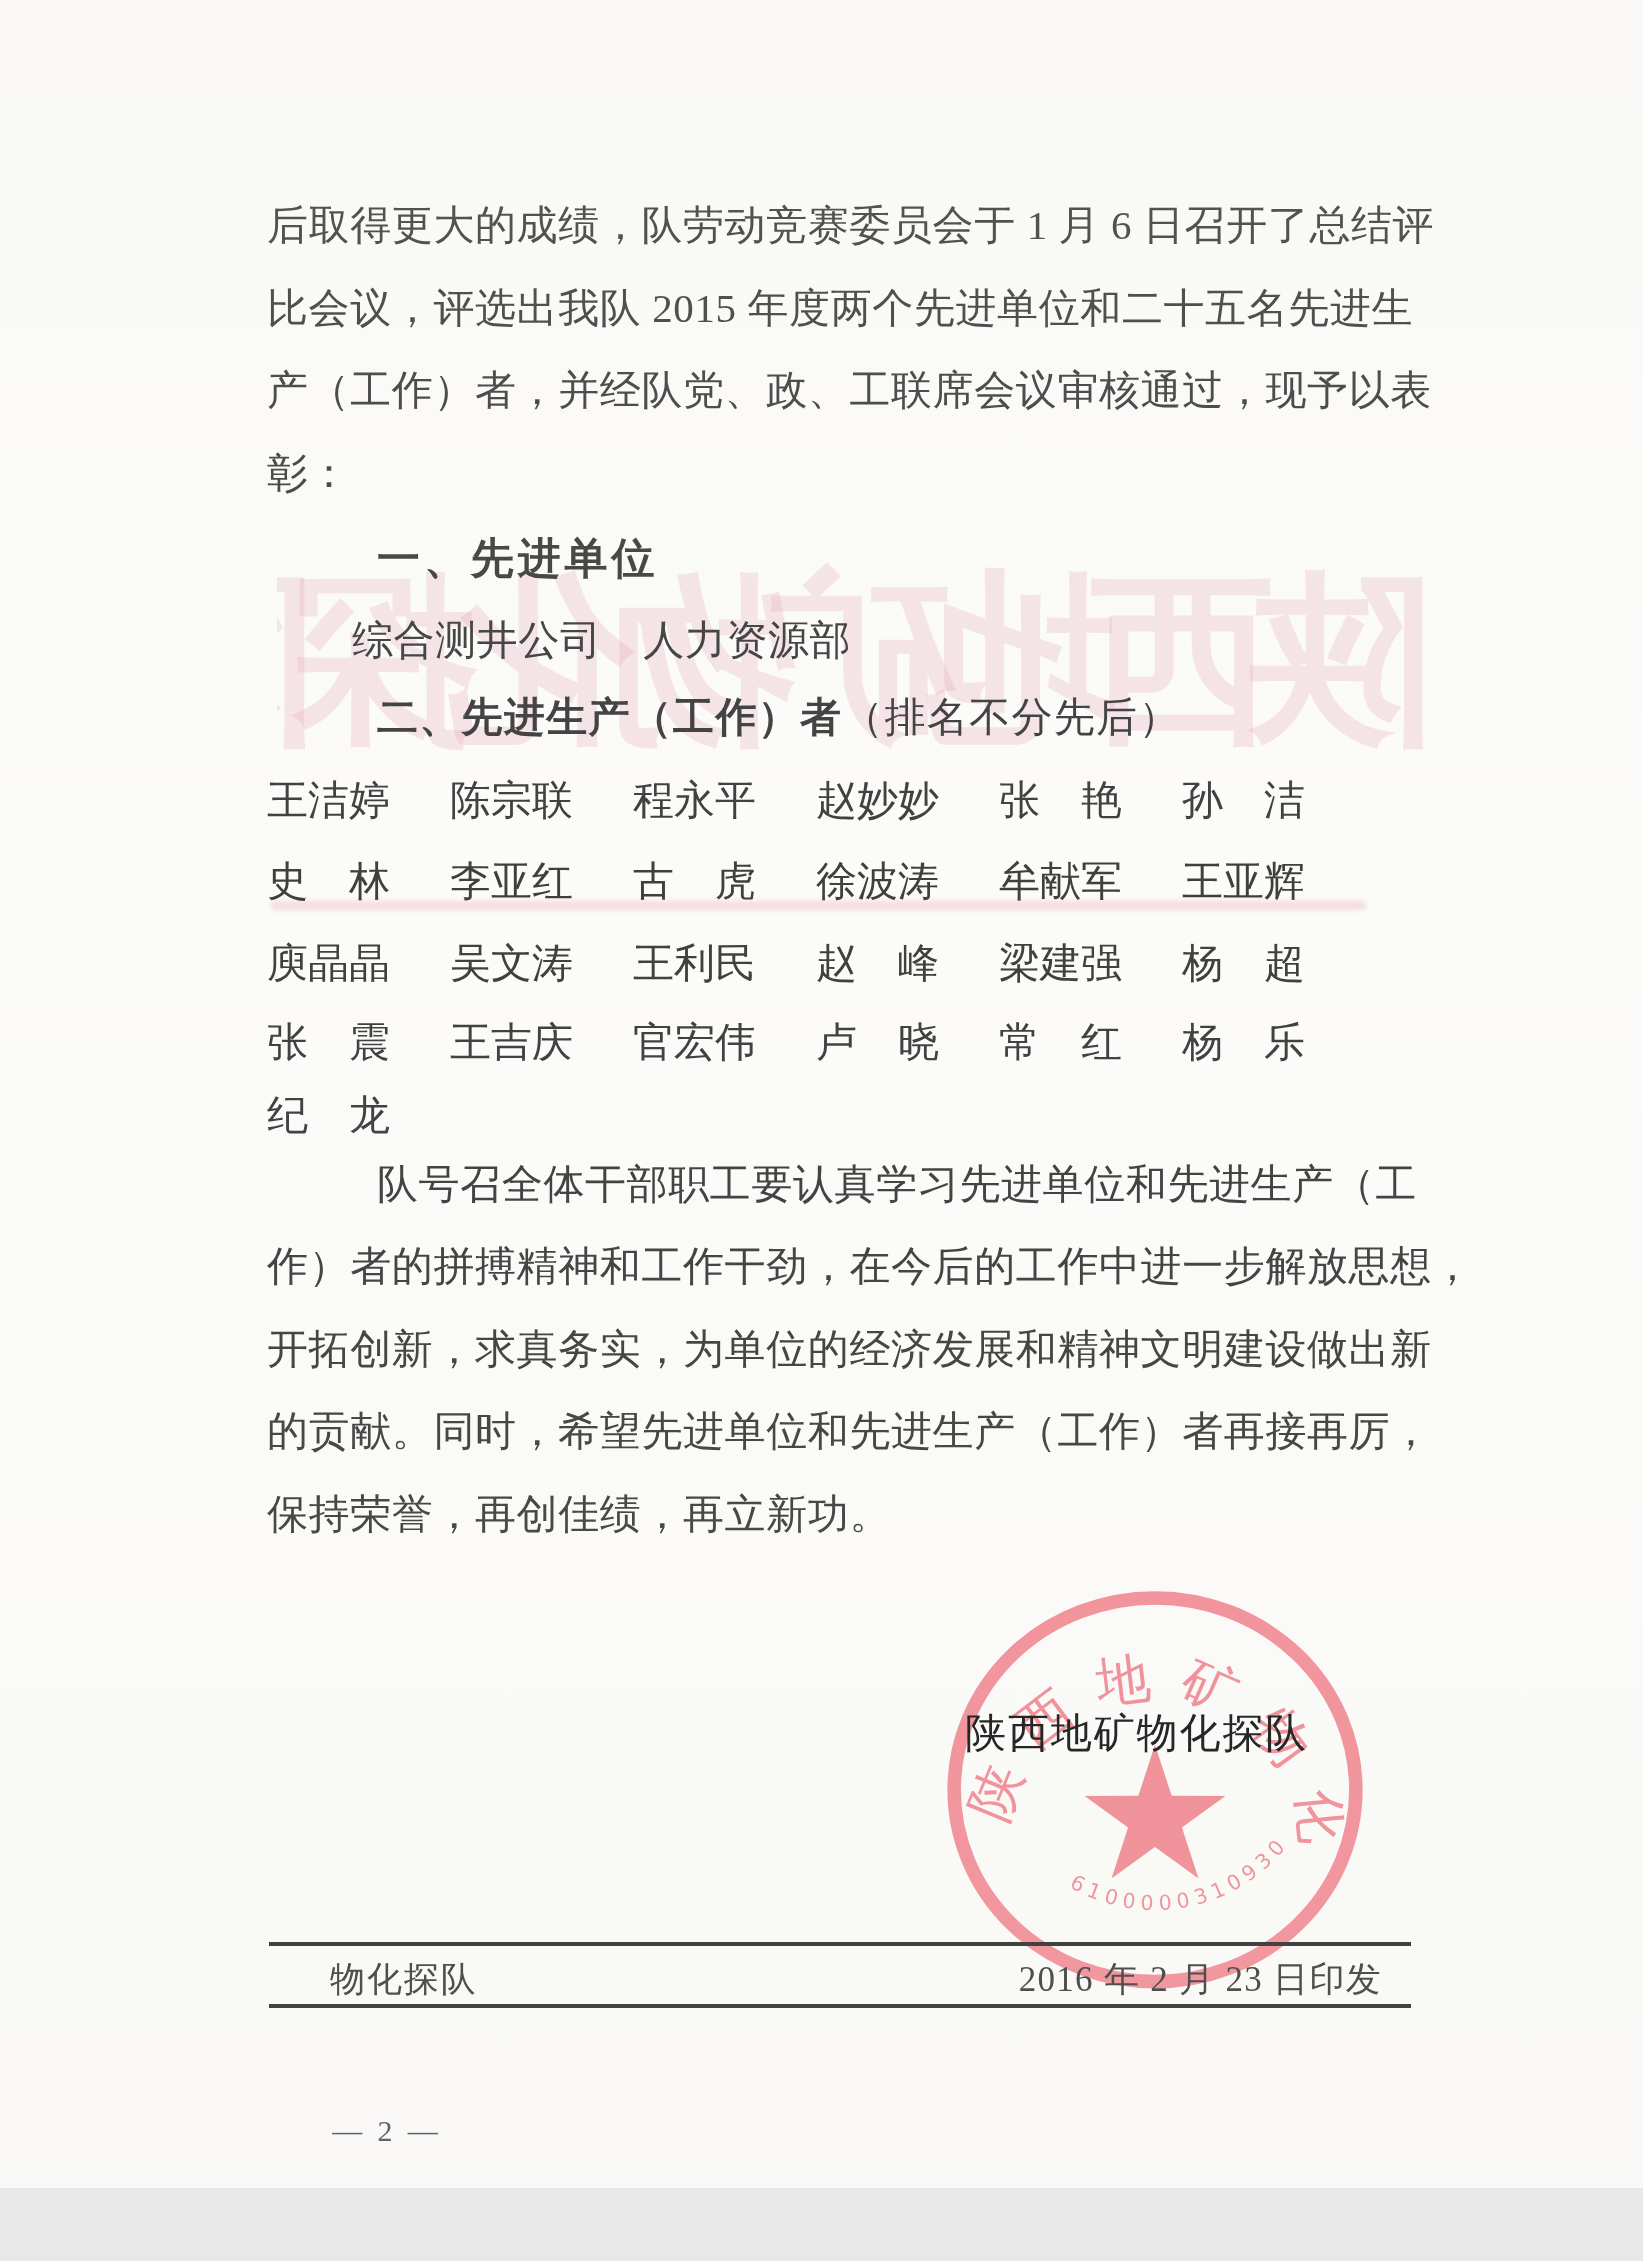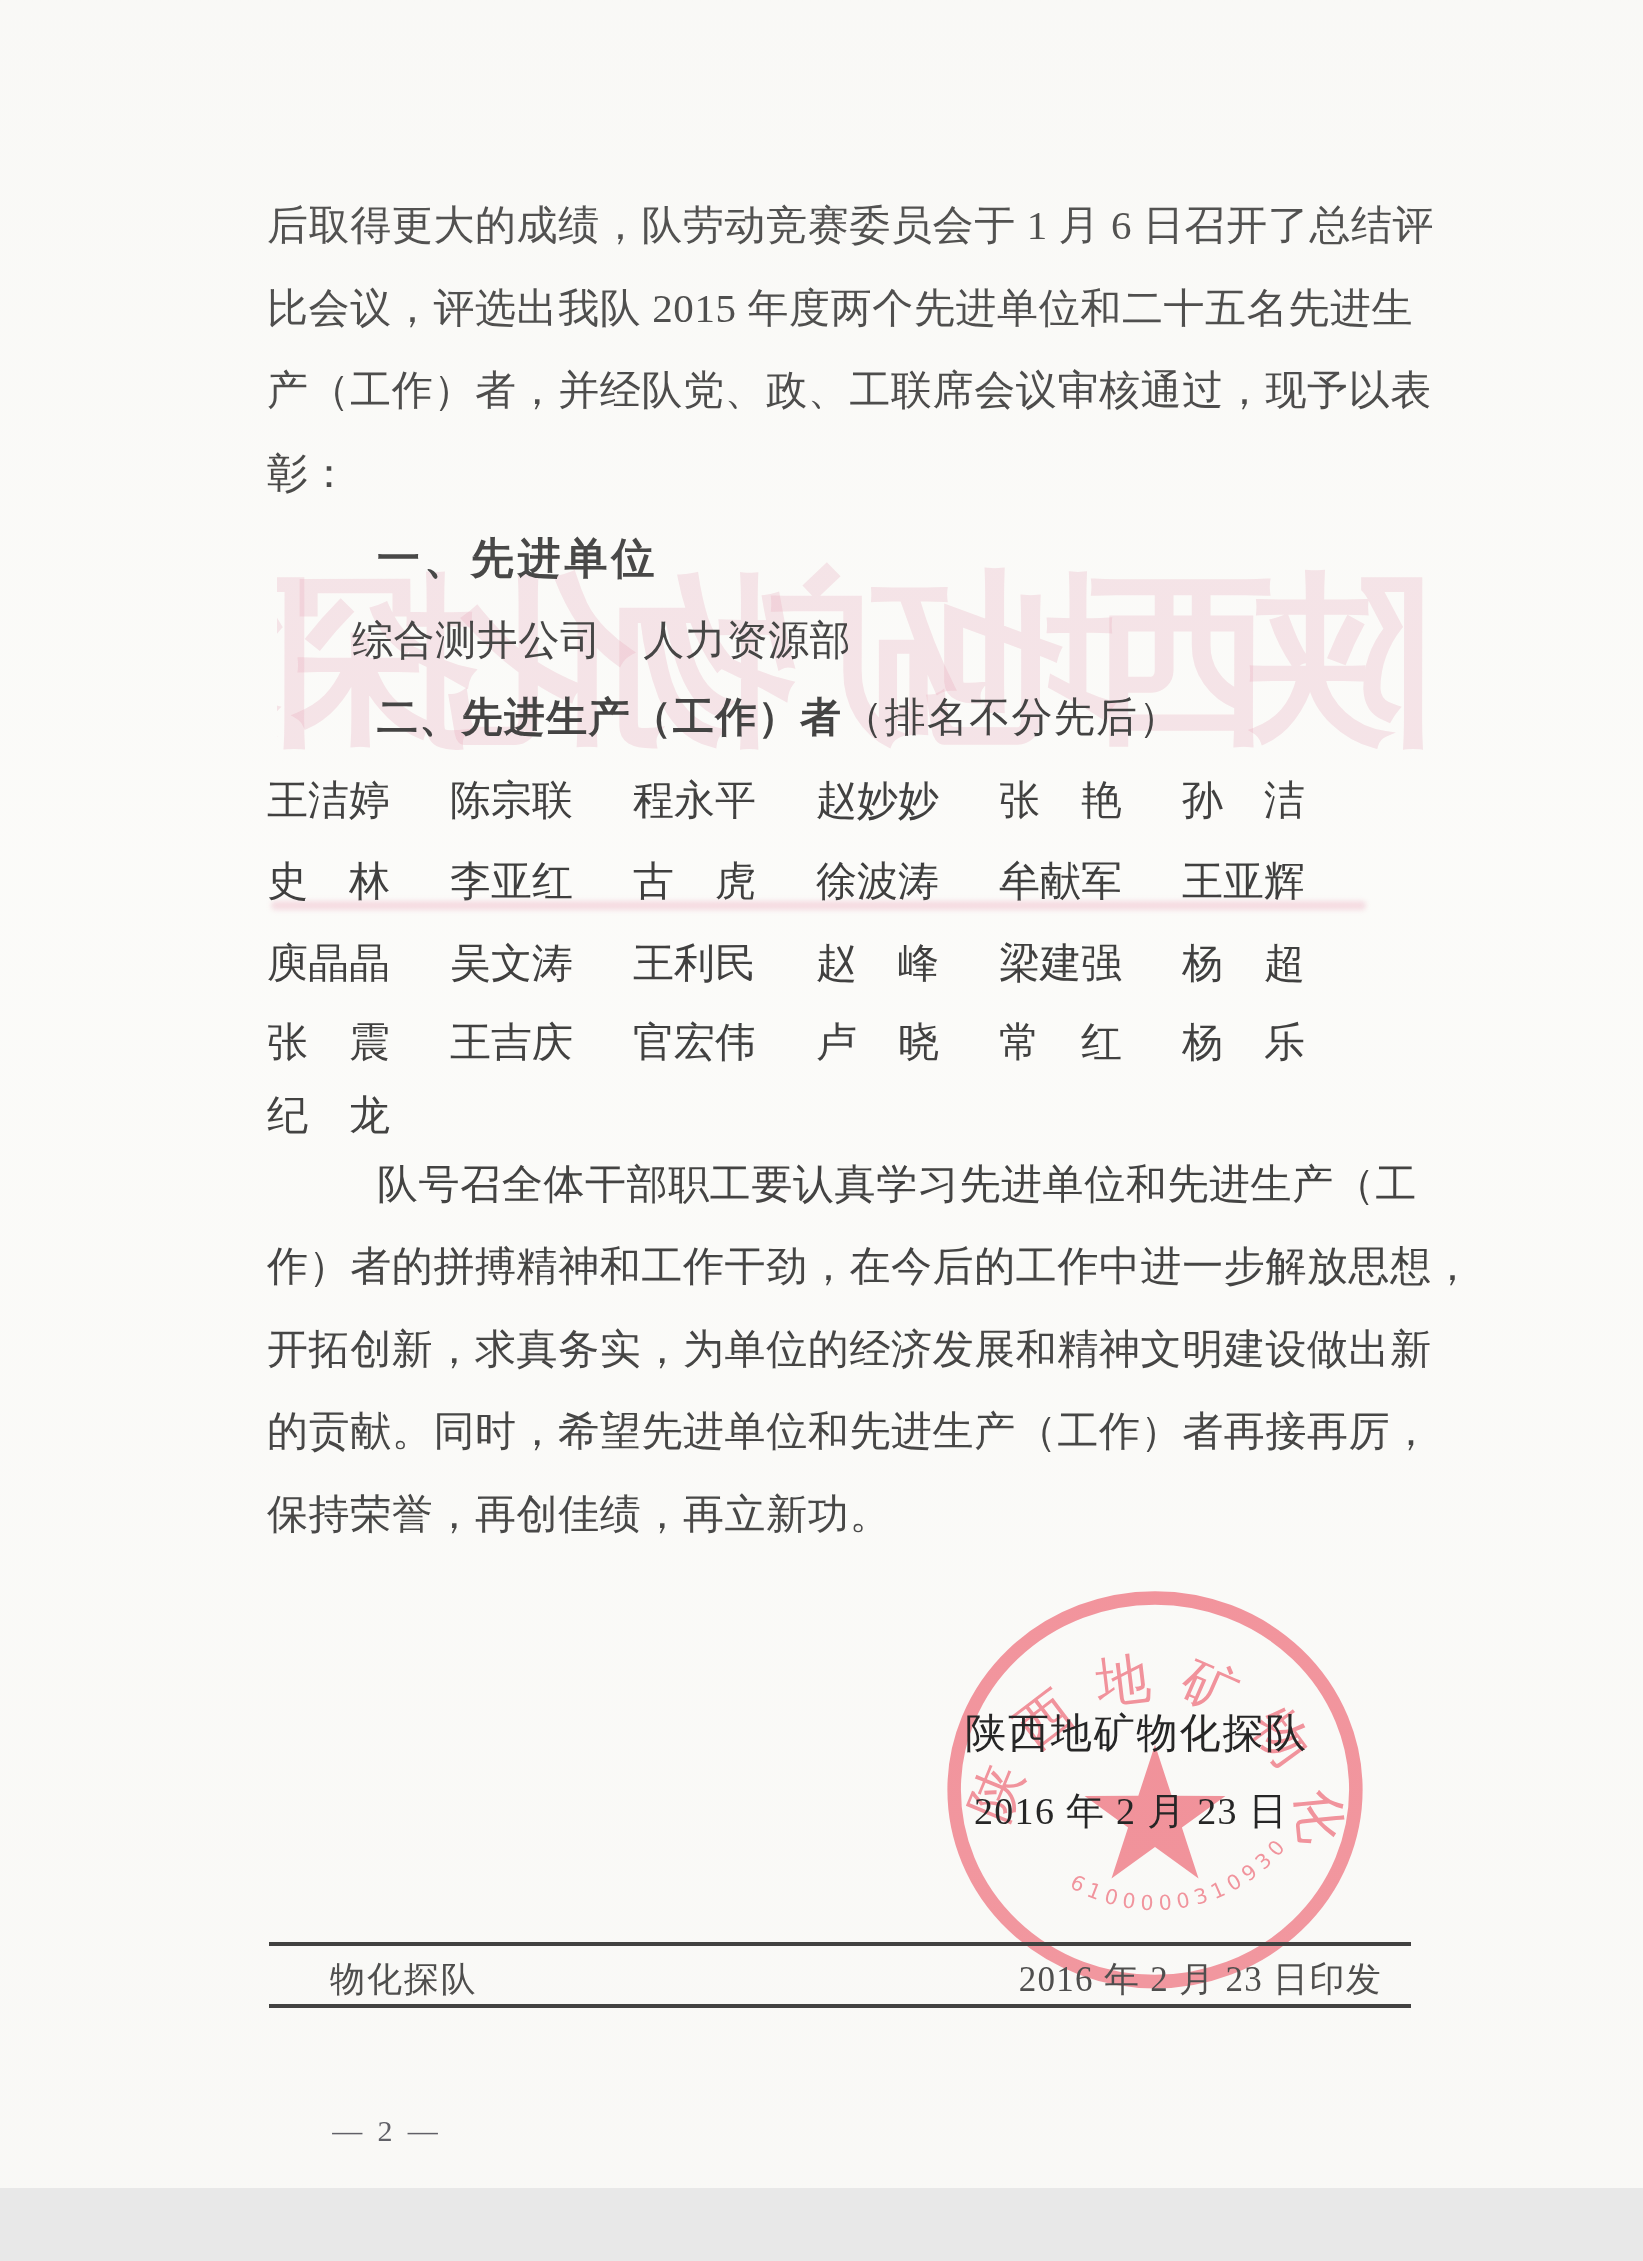--- a/index.html
+++ b/index.html
@@ -121,21 +121,20 @@
     <text font-size="84" fill="#ef5f6f" opacity="0.8" letter-spacing="38" font-family="'Liberation Serif','DejaVu Serif',serif">
       <textPath href="#arcTop" startOffset="4%">陕西地矿物化探队</textPath>
     </text>
     <polygon points="340,245 365.9,324.4 449.4,324.5 381.8,373.6 407.6,453 340,404 272.4,453 298.2,373.6 230.6,324.5 314.1,324.4" fill="#ee5c6c" opacity="0.8"></polygon>
     <text font-size="32" fill="#ef5f6f" opacity="0.8" letter-spacing="9" font-family="'DejaVu Sans',sans-serif">
       <textPath href="#arcBottom" startOffset="30%">6100000310930</textPath>
     </text>
   </svg>
 
   <div class="sig-org">陕西地矿物化探队</div>
-  <div class="sig-date">2016 年 2 月 23 日</div>
 
   <div class="rule rule1"></div>
   <div class="footer-left">物化探队</div>
   <div class="footer-right">2016 年 2 月 23 日印发</div>
   <div class="rule rule2"></div>
 
   <div class="pageno">— 2 —</div>
 
 </div>
 

